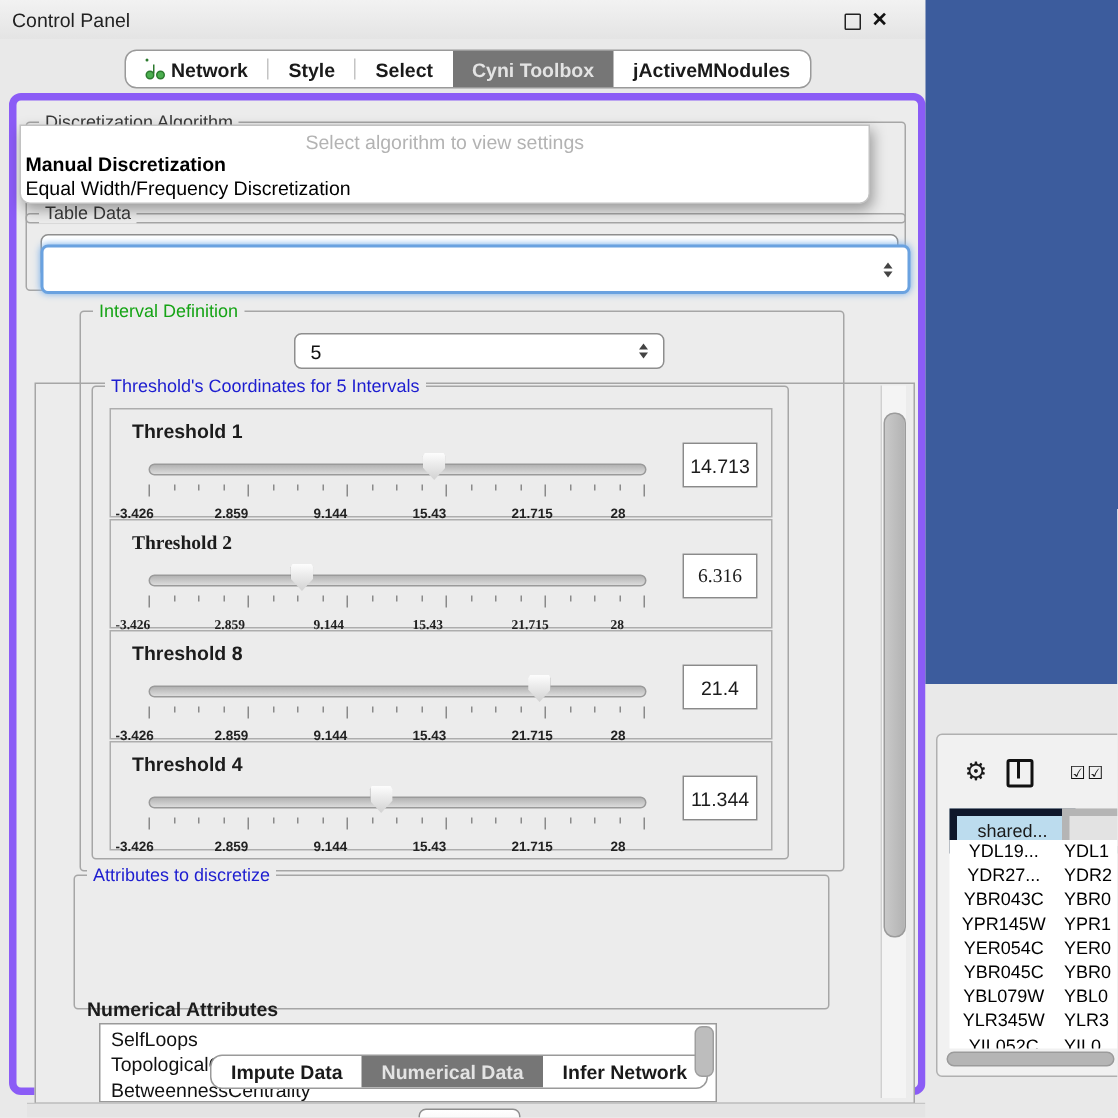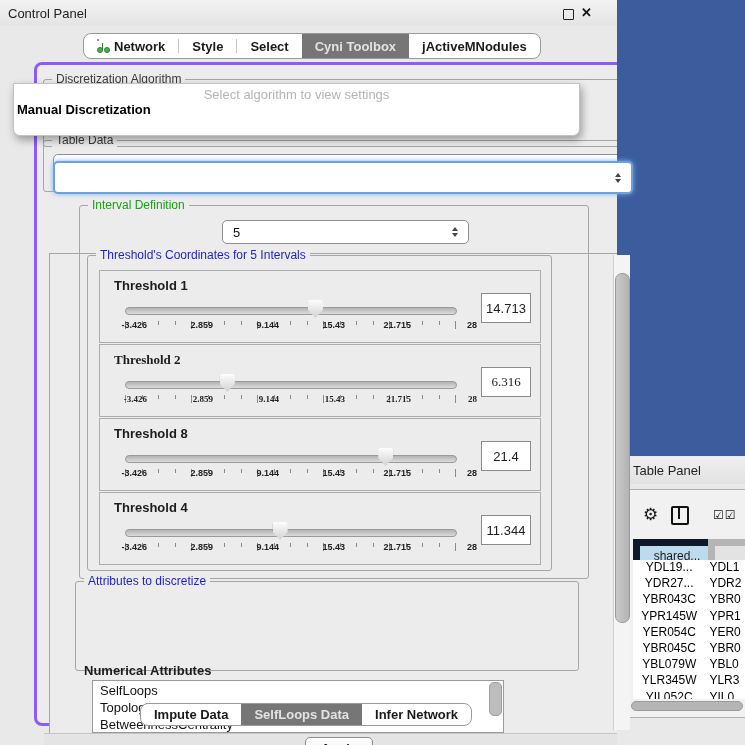--- a/index.html
+++ b/index.html
@@ -16,21 +16,21 @@
   #bottom-tabs{left:140px;top:703px;height:21px;}
   .tab{display:flex;align-items:center;gap:5px;padding:0 13px;height:100%;font-size:13px;font-weight:bold;color:#1a1a1a;white-space:nowrap;}
   .tab.sel{background:#767676;color:#e3e3e3;}
   .tabsep{width:1px;height:14px;background:#c4c4c4;}
   .netico{width:12px;height:14px;position:relative;display:inline-block;}
   .netico i{position:absolute;border-radius:50%;background:#4caf50;border:1px solid #2c7a2e;}
   .netico i:nth-child(1){width:5px;height:5px;left:3px;top:0;}
   .netico i:nth-child(2){width:4px;height:4px;left:0;top:8px;}
   .netico i:nth-child(3){width:4px;height:4px;left:7px;top:8px;}
   .netico b{position:absolute;left:5px;top:4px;width:1px;height:6px;background:#2c7a2e;}
-  #outer-panel{left:6px;top:62px;width:601px;height:658px;background:#ececec;border:3px solid #8b5cf6;border-radius:8px;margin-left:28px;}
+  #outer-panel{left:6px;top:62px;width:601px;height:658px;background:#ececec;border:5px solid #8b5cf6;border-radius:8px;}
   .group{position:absolute;border:1px solid #a6a6a6;border-radius:3px;}
   .gtitle{position:absolute;top:-8px;left:8px;background:#ececec;padding:0 4px;font-size:12px;white-space:nowrap;}
   .t-dark{color:#3a3a3a;}
   .t-green{color:#16a416;}
   .t-blue{color:#1d1dd0;}
   .combo{position:absolute;background:#fff;border:1px solid #8e8e8e;border-radius:5px;display:flex;align-items:center;}
   .combo .cval{padding-left:10px;font-size:13px;color:#111;flex:1;}
   .spin{width:16px;display:flex;flex-direction:column;align-items:center;gap:2px;margin-right:5px;}
   .spin i{width:0;height:0;border-left:3.5px solid transparent;border-right:3.5px solid transparent;}
   .spin i.up{border-bottom:4px solid #444;}
@@ -45,40 +45,40 @@
   #vscroll-track{left:576px;top:190px;width:16px;height:475px;background:#f4f4f4;border-left:1px solid #d0d0d0;z-index:3;}
   #vscroll-thumb{left:578px;top:208px;width:13px;height:348px;background:linear-gradient(90deg,#c9c9c9,#b3b3b3);border:1px solid #9b9b9b;border-radius:7px;z-index:4;}
   #num-label{left:73px;top:220px;font-weight:bold;font-size:13px;}
   .thr-panel{position:absolute;left:62px;width:440px;height:71px;border:1px solid #adadad;background:#ececec;}
   .thr-label{position:absolute;left:14px;top:7px;font-weight:bold;font-size:13px;}
   .thr-track{position:absolute;left:25px;top:36px;width:330px;height:6px;border:1px solid #9a9a9a;border-radius:4px;background:linear-gradient(#b3b3b3,#dcdcdc);}
   .thr-knob{position:absolute;top:29px;width:15px;height:18px;background:linear-gradient(#fdfdfd,#d2d2d2);clip-path:polygon(8% 0,92% 0,100% 12%,100% 55%,50% 100%,0 55%,0 12%);filter:drop-shadow(0 0 1px #777);}
   .tick{position:absolute;width:1px;background:#8a8a8a;top:50px;}
   .tick.major{height:8px;}
   .tick.minor{height:4px;}
-  .ticklab{position:absolute;top:49px;width:44px;margin-left:-22px;text-align:right;font-size:9px;font-weight:bold;color:#222;}
+  .ticklab{position:absolute;top:64px;width:44px;margin-left:-22px;text-align:left;font-size:9px;font-weight:bold;color:#222;}
   .thr-value{position:absolute;left:381px;top:22px;width:48px;height:28px;background:#fff;border:1px solid #8a8a8a;display:flex;align-items:center;justify-content:center;font-size:13px;}
   #attr-sub{left:47px;top:598px;font-weight:bold;font-size:13px;}
   #attr-list{left:55px;top:615px;width:410px;height:51px;background:#fff;border:1px solid #9a9a9a;overflow:hidden;}
   .attr-item{position:absolute;left:7px;font-size:13px;color:#111;white-space:nowrap;}
   #attr-scroll{left:452px;top:617px;width:11px;height:32px;background:#bdbdbd;border:1px solid #9e9e9e;border-radius:5px;z-index:2;}
   #apply-row{left:7px;top:668px;width:599px;height:33px;background:#e4e4e4;border-top:1px solid #c6c6c6;border-radius:0 0 8px 8px;}
   #apply-btn{left:268px;top:672px;width:66px;height:21px;background:linear-gradient(#ffffff,#e8e8e8);border:1px solid #8e8e8e;border-radius:5px;font-size:13px;font-weight:bold;display:flex;align-items:center;justify-content:center;}
   
   #net-frame{left:617px;top:0;width:128px;height:456px;background:#3c5c9d;}
   
   #tp-area{left:617px;top:456px;width:128px;height:289px;background:#e9e9e9;}
   #tp-titlebar{left:617px;top:457px;width:128px;height:27px;background:linear-gradient(#efefef,#e2e2e2);}
   #tp-title{left:16px;top:6px;font-size:13px;color:#222;}
   #tp-panel{left:624px;top:489px;width:121px;height:227px;background:#f1f1f1;border:1px solid #b0b0b0;border-radius:4px 0 0 4px;}
   #gear-icon{left:18px;top:14px;font-size:17px;color:#1a1a1a;}
   #split-icon{left:46px;top:16px;width:14px;height:15px;border:2px solid #111;border-radius:2px;}
   #split-icon i{position:absolute;left:5px;top:0;width:2px;height:11px;background:#111;}
   #check-icons{left:88px;top:18px;font-size:12px;color:#111;letter-spacing:1px;}
-  .th-cell{position:absolute;top:49px;height:20px;display:flex;align-items:center;justify-content:center;font-size:12px;color:#1a1a1a;border:7px solid #0f172a;}
+  .th-cell{position:absolute;top:49px;height:20px;display:flex;align-items:center;justify-content:center;font-size:12px;color:#1a1a1a;border:5px solid #0f172a;}
   #th-shared{left:8px;width:74px;background:#bcdcee;}
   #th-name{left:83px;width:40px;background:#e3e3e3;border-color:#b5b5b5;justify-content:flex-end;padding-right:2px;}
   #tbl-body{left:8px;top:70px;width:115px;height:139px;background:#fff;overflow:hidden;}
   .trow{position:absolute;left:0;width:115px;height:16.2px;display:flex;}
   .trow .c1{width:75px;text-align:center;font-size:12px;color:#000;}
   .trow .c2{width:40px;padding-left:4px;font-size:12px;color:#000;overflow:hidden;white-space:nowrap;}
   #hscroll{left:6px;top:211px;width:110px;height:8px;background:#b5b5b5;border:1px solid #9b9b9b;border-radius:5px;}
 </style>
 </head>
 <body>
@@ -306,42 +306,40 @@
       </div>
     <div class="abs" id="attr-scroll"></div>
 
     <div class="abs" id="apply-row"></div>
     <div class="abs" id="apply-btn">Apply</div>
   </div>
 
   <div class="abs" id="popup">
     <span class="abs" id="popup-hint">Select algorithm to view settings</span>
     <span class="abs popup-opt first">Manual Discretization</span>
+    <span class="abs popup-opt second">Equal Width/Frequency Discretization</span>
   </div>
 
   <div class="abs tabbar" id="bottom-tabs">
       <div class="tab">
         <span>Impute Data</span>
       </div>
       <div class="tab sel">
-        <span>SelfLoops Data</span>
+        <span>Numerical Data</span>
       </div>
       <div class="tab">
         <span>Infer Network</span>
       </div>
     </div>
 
   <div class="abs" id="net-frame">
     
   </div>
 
   <div class="abs" id="tp-area"></div>
-  <div class="abs" id="tp-titlebar">
-    <span class="abs" id="tp-title">Table Panel</span>
-  </div>
   <div class="abs" id="tp-panel">
     <span class="abs" id="gear-icon">⚙</span>
     <span class="abs" id="split-icon">
         <i></i>
       </span>
     <span class="abs" id="check-icons">☑☑</span>
     <div class="th-cell" id="th-shared">shared...</div>
     <div class="th-cell" id="th-name">n</div>
     <div class="abs" id="tbl-body">
         <div class="trow" style="top: 0px;">

